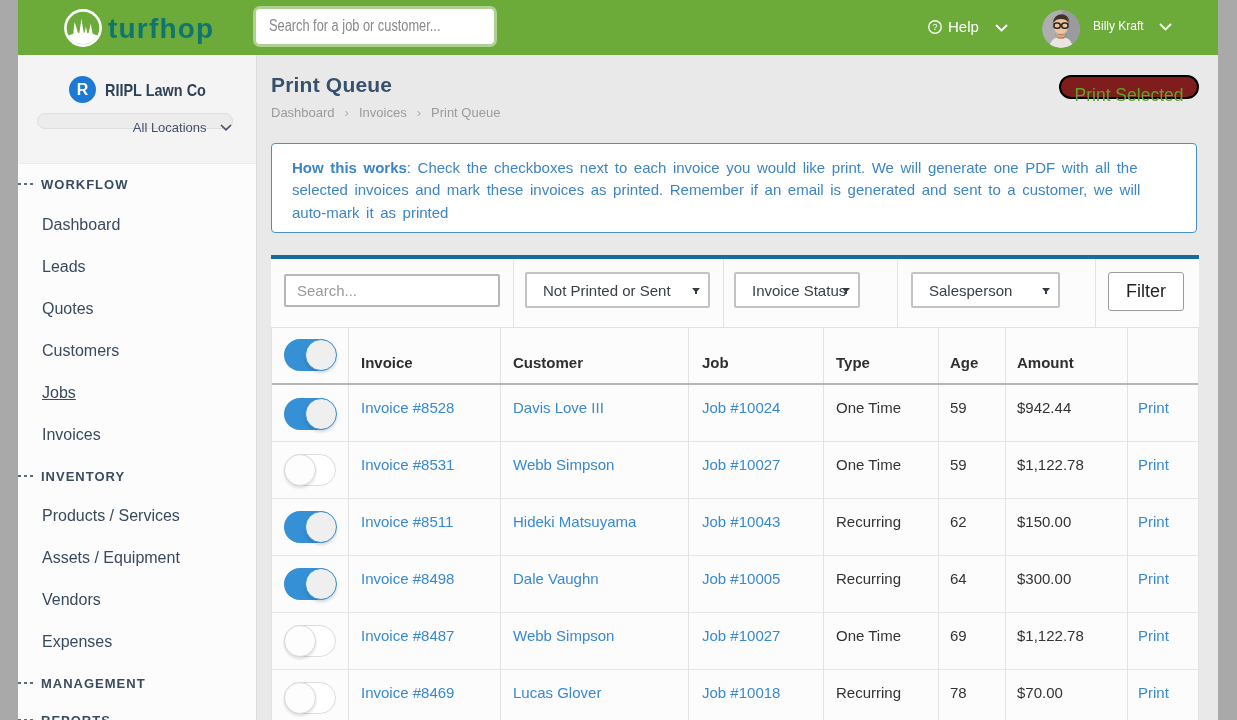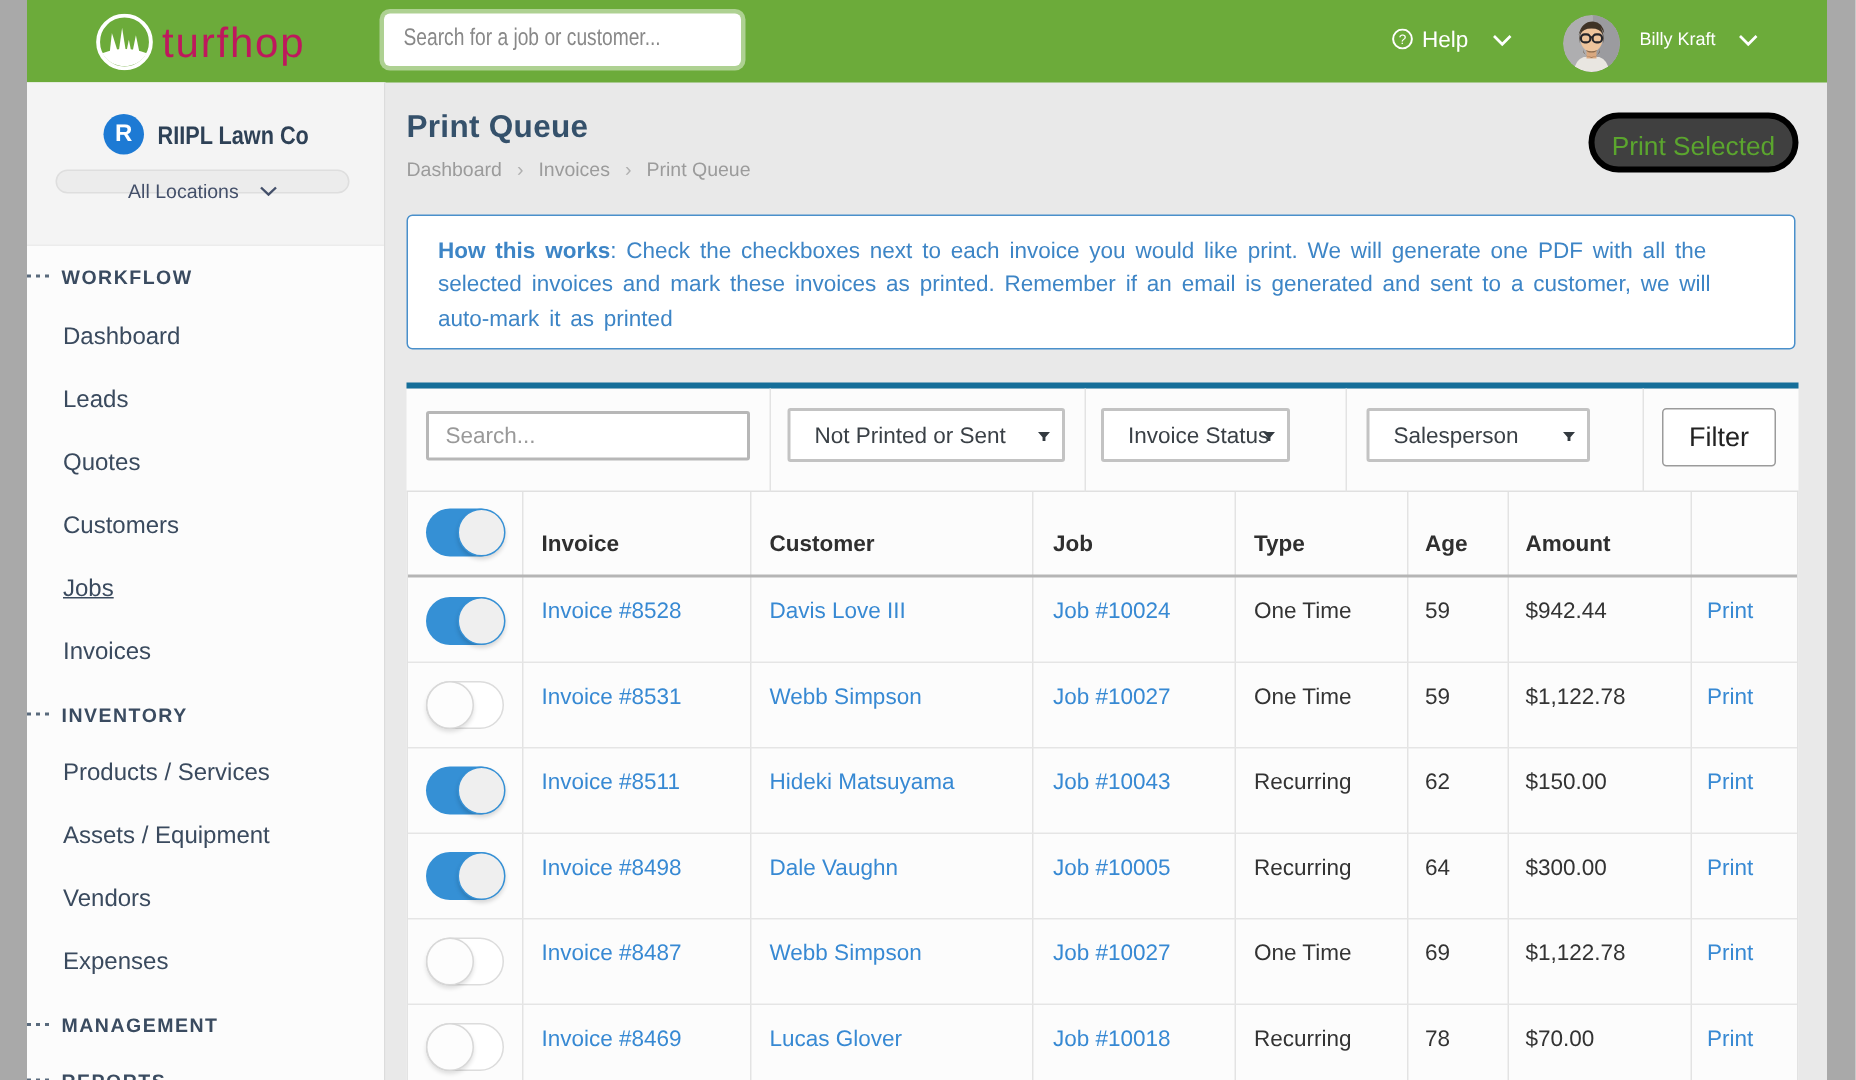--- a/index.html
+++ b/index.html
@@ -2,42 +2,42 @@
 <html><head>
 <meta charset="utf-8">
 <style>
 * { margin:0; padding:0; box-sizing:border-box; }
 html,body { width:1237px; height:720px; overflow:hidden; font-family:"Liberation Sans", sans-serif; background:#e9e9e9; }
 .abs { position:absolute; }
 #leftbar { left:0; top:0; width:18px; height:720px; background:#a9a9a9; }
 #rightbar { left:1218px; top:0; width:19px; height:720px; background:#a9a9a9; }
 #header { left:18px; top:0; width:1200px; height:55px; background:#6cab3a; }
 #logo-circle { left:64px; top:9px; }
-#logo-text { left:108px; top:13px; color:#be185d; font-size:28px; font-weight:normal; letter-spacing:1.2px; }
+#logo-text { left:108px; top:13px; color:#0f766e; font-size:28px; font-weight:bold; letter-spacing:1.2px; }
 #hsearch { left:256px; top:9px; width:238px; height:35px; background:#fff; border-radius:4px; box-shadow:0 0 0 3px rgba(255,255,255,0.45); }
 #hsearch span { position:absolute; left:13px; top:8px; font-size:16px; color:#888; transform:scaleX(0.8); transform-origin:0 0; white-space:nowrap; }
 #help { left:928px; top:18px; color:#fff; font-size:15px; }
 #avatar { left:1042px; top:10px; width:38px; height:38px; border-radius:50%; overflow:hidden; }
 #uname { left:1093px; top:19px; color:#fff; font-size:12px; }
 .chev { display:inline-block; vertical-align:middle; }
 
 #sidebar { left:18px; top:55px; width:239px; height:665px; background:#fcfcfc; border-right:1px solid #dcdcdc; }
 #sidetop { left:18px; top:55px; width:238px; height:109px; background:#f4f4f4; border-bottom:1px solid #ececec; }
 #riipl-circle { left:69px; top:76px; width:27px; height:27px; border-radius:50%; background:#1d7ad4; color:#fff; font-size:16px; font-weight:bold; text-align:center; line-height:27px; }
 #riipl-name { left:105px; top:81px; font-size:17px; font-weight:bold; color:#2e4156; transform:scaleX(0.85); transform-origin:0 0; }
-#allpill { left:37px; top:113px; width:196px; height:16px; border-radius:14px; background:#ececec; border:1px solid #dedede; text-align:center; }
+#allpill { left:37px; top:113px; width:196px; height:16px; border-radius:14px; background:#ececec; border:1px solid #dedede; text-align:right; }
 #allpill span { font-size:13px; color:#44506a; line-height:27px; }
 .sechead { font-size:13px; font-weight:bold; letter-spacing:1px; color:#3a4b60; left:41px; }
 .dashes { left:18px; width:15px; height:2px; background:repeating-linear-gradient(90deg,#5a6b7d 0 3px,transparent 3px 6px); }
 .navitem { font-size:16px; color:#3a4a5e; left:42px; }
 
 #content-h1 { left:271px; top:73px; font-size:21px; font-weight:bold; color:#35516b; letter-spacing:0.2px; }
 #crumbs { left:271px; top:105px; font-size:13px; color:#9b9b9b;text-align:right; }
 #crumbs .sep { color:#b0b0b0; padding:0 10px; }
-#printsel { left:1059px; top:75px; width:140px; height:40px; border:4px solid #000000; border-radius:20px; background:#404040; color:#5ba52e; font-size:17.5px; text-align:center; line-height:36px; }
+#printsel { left:1059px; top:75px; width:140px; height:24px; border:2px solid #000000; border-radius:20px; background:#7f1d1d; color:#5ba52e; font-size:17.5px; text-align:center; line-height:36px; }
 #infobox { left:271px; top:143px; width:926px; height:90px; background:#fff; border:1px solid #4a90cb; border-radius:4px; color:#3d85c6; font-size:15px; line-height:22.3px; padding:13px 20px; word-spacing:2.4px; }
 #tealbar { left:271px; top:255px; width:928px; height:4px; background:#156e99; }
 #tablebg { left:271px; top:259px; width:928px; height:461px; background:#fcfcfc; }
 
 #filterrow { left:271px; top:259px; width:928px; height:69px; border-bottom:1px solid #e0e0e0; }
 .fsep { top:259px; width:1px; height:69px; background:#e3e3e3; }
 #fsearch { left:284px; top:274px; width:216px; height:33px; border:2px solid #b7b7b7; border-radius:2px; background:#fff; }
 #fsearch span { position:absolute; left:11px; top:6px; font-size:15px; color:#999; }
 .fselect { top:272px; height:36px; border:2px solid #c3c3c3; border-radius:2px; background:#fff; font-size:15px; color:#3a4046; }
 .fselect .lbl { position:absolute; left:16px; top:8px; }

